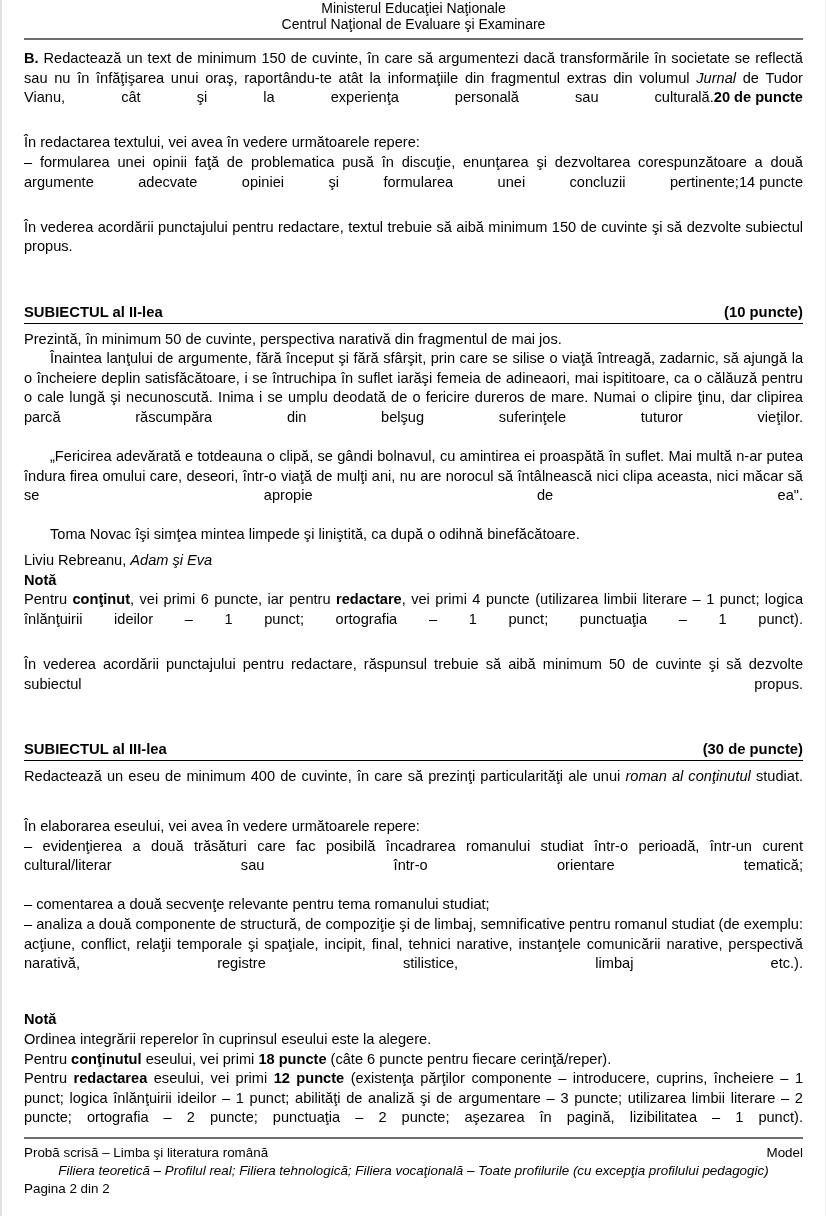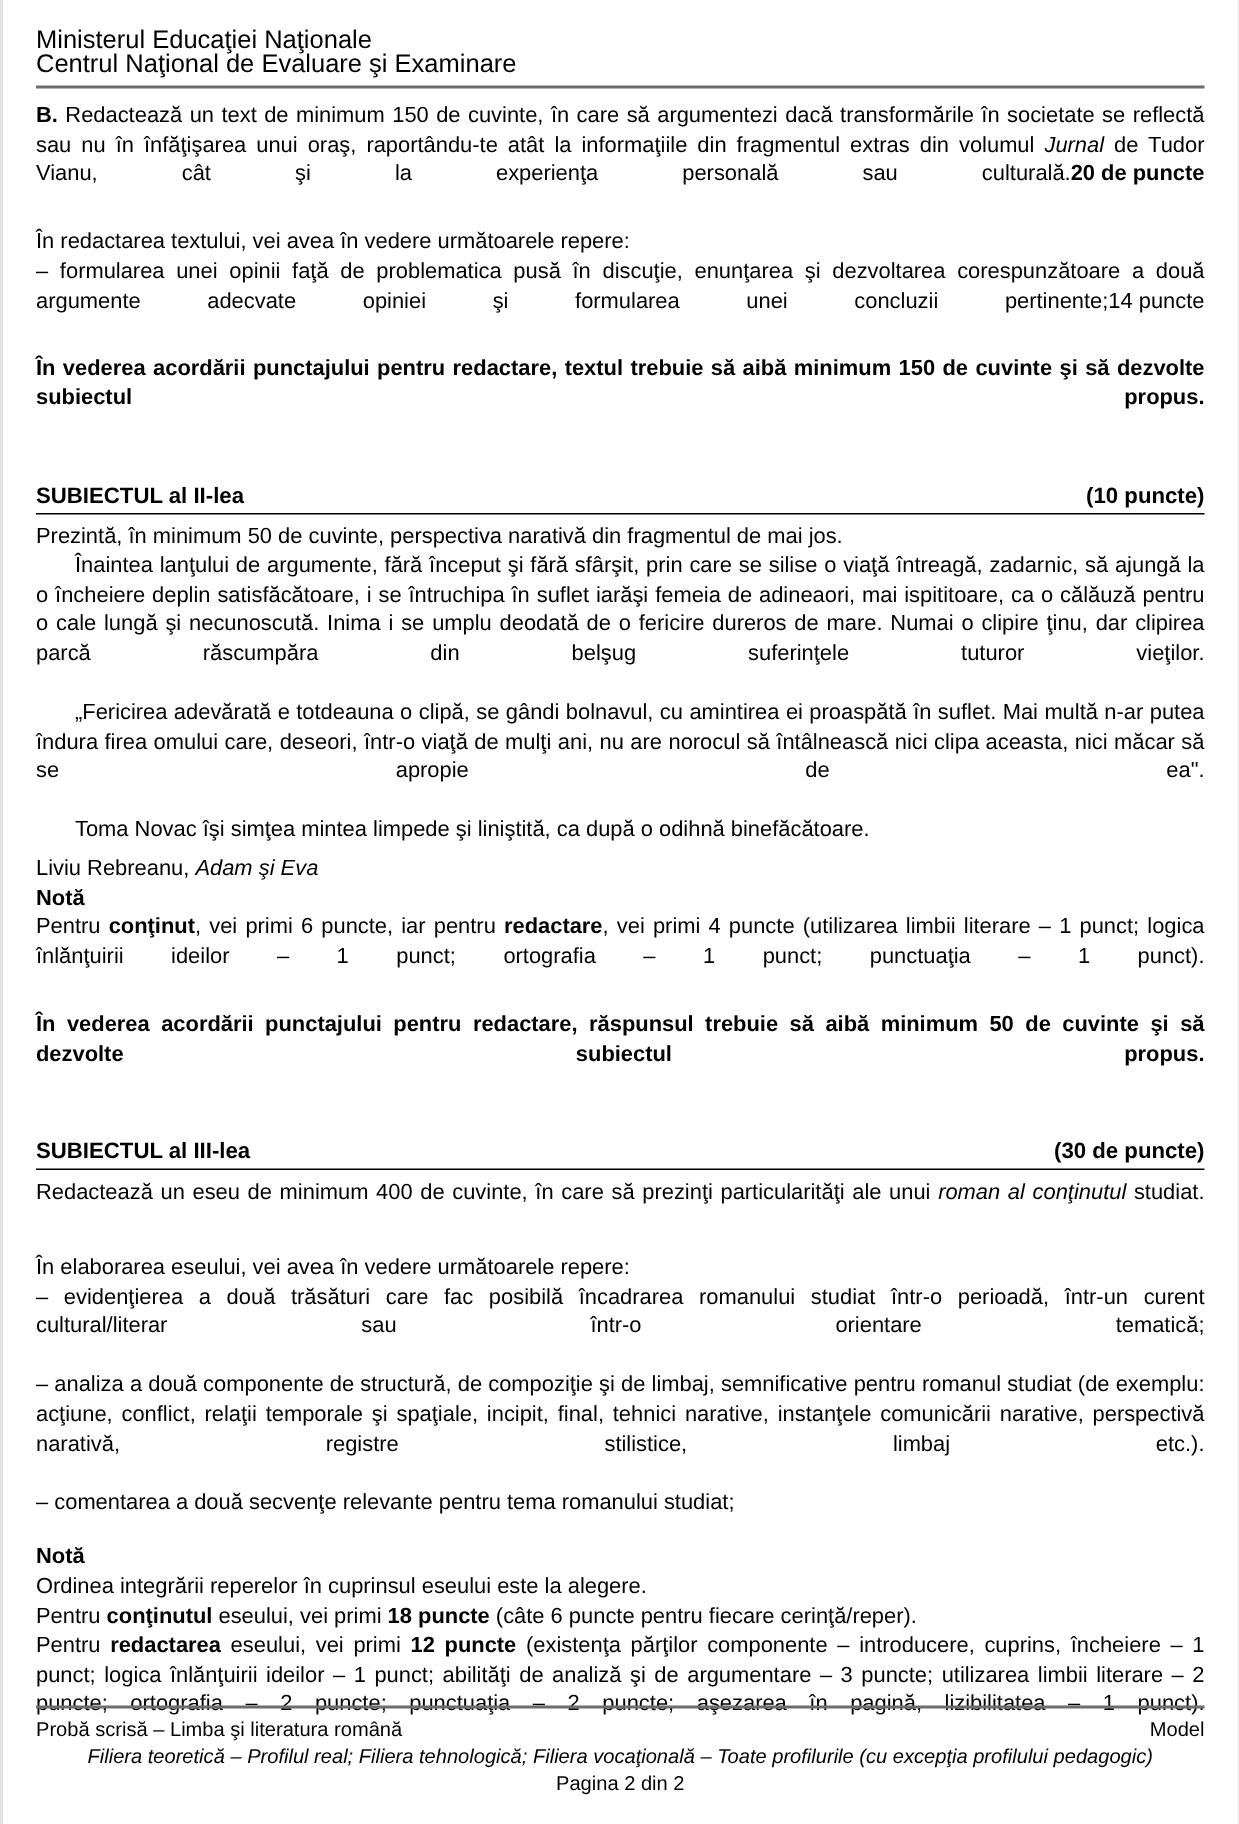--- a/index.html
+++ b/index.html
@@ -26,24 +26,24 @@
   .inner {
     position: absolute;
     left: 22px;
     right: 22px;
     top: 0;
     bottom: 0;
   }
 
   
   .doc-header {
-    text-align: left;
-    font-size: 17px;
+    text-align: center;
+    font-size: 14px;
     line-height: 16px;
-    padding-top: 19px;
+    padding-top: 0;
   }
   .doc-header div { white-space: nowrap; }
   .rule-top {
     border-top: 2px solid #6d6d6d;
     margin-top: 6px;
     margin-bottom: 9px;
   }
 
   
   .p {
@@ -57,21 +57,21 @@
   .p.jf::after {
     content: "";
     display: inline-block;
     width: 100%;
   }
   .noindent { text-indent: 0; }
   .indent { text-indent: 26px; }
   .b { font-weight: bold; }
   .i { font-style: italic; }
   .bold-para {
-    font-weight: bold;
+    font-weight: normal;
     font-size: 14.6px;
     line-height: 19.6px;
     text-align: justify;
     margin: 0;
   }
   .bold-para::after {
     content: "";
     display: inline-block;
     width: 100%;
   }
@@ -110,21 +110,21 @@
     line-height: 18px;
   }
   .footer-line2 {
     font-style: italic;
     font-size: 13.4px;
     line-height: 18px;
     text-align: center;
     white-space: nowrap;
   }
   .footer-line3 {
-    text-align: center;
+    text-align: left;
     font-size: 13.4px;
     line-height: 18px;
   }
 </style>
 </head>
 <body>
 
 <div class="page">
   <div class="inner">
 
@@ -188,22 +188,22 @@
 
       <div class="gap-s"></div>
 
       <div class="p jf noindent"><span>Redactează un eseu de minimum 400 de cuvinte, în care să prezinţi particularităţi ale unui </span><span class="i">roman al conţinutul</span><span> studiat.</span></div>
 
       <div class="gap-m"></div>
 
       <div class="p noindent">În elaborarea eseului, vei avea în vedere următoarele repere:</div>
 
       <div class="p jf noindent">– evidenţierea a două trăsături care fac posibilă încadrarea romanului studiat într-o perioadă, într-un curent cultural/literar sau într-o orientare tematică;</div>
+      <div class="p noindent">– comentarea a două secvenţe relevante pentru tema romanului studiat;</div>
       <div class="p jf noindent">– analiza a două componente de structură, de compoziţie şi de limbaj, semnificative pentru romanul studiat (de exemplu: acţiune, conflict, relaţii temporale şi spaţiale, incipit, final, tehnici narative, instanţele comunicării narative, perspectivă narativă, registre stilistice, limbaj etc.).</div>
-      <div class="p noindent">– comentarea a două secvenţe relevante pentru tema romanului studiat;</div>
 
       <div class="gap-l"></div>
 
       <div class="p b noindent">Notă</div>
 
       <div class="p noindent">Ordinea integrării reperelor în cuprinsul eseului este la alegere.</div>
 
       <div class="p noindent"><span>Pentru </span><span class="b">conţinutul</span><span> eseului, vei primi </span><span class="b">18 puncte</span><span> (câte 6 puncte pentru fiecare cerinţă/reper).</span></div>
 
       <div class="p jf noindent"><span>Pentru </span><span class="b">redactarea</span><span> eseului, vei primi </span><span class="b">12 puncte</span><span> (existenţa părţilor componente – introducere, cuprins, încheiere – 1 punct; logica înlănţuirii ideilor – 1 punct; abilităţi de analiză şi de argumentare – 3 puncte; utilizarea limbii literare – 2 puncte; ortografia – 2 puncte; punctuaţia – 2 puncte; aşezarea în pagină, lizibilitatea – 1 punct).</span></div>

